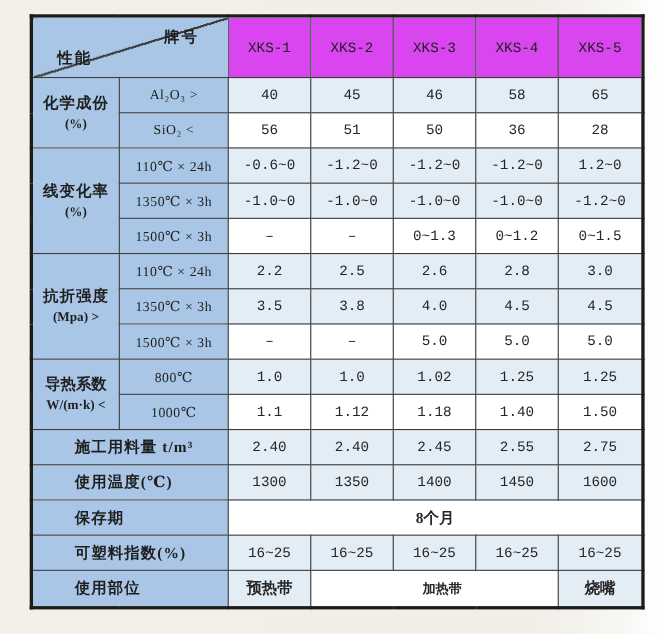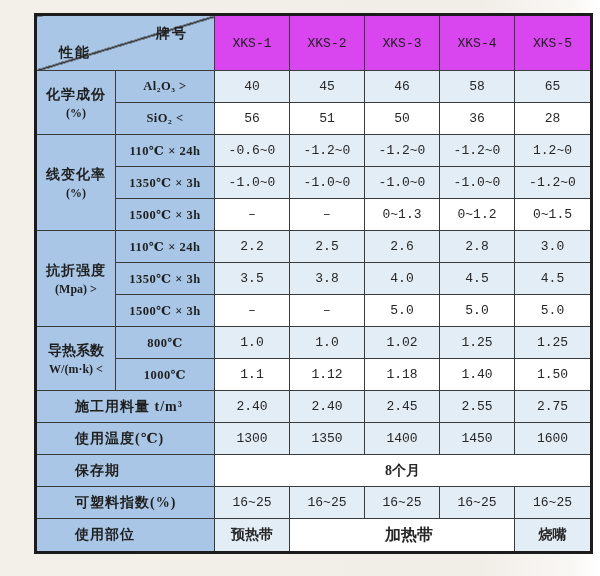--- a/index.html
+++ b/index.html
@@ -2,40 +2,40 @@
 <html><head>
 <meta charset="utf-8">
 <style>
   html,body{margin:0;padding:0;}
   body{
     width:600px;height:576px;position:relative;overflow:hidden;
     background:linear-gradient(90deg,#f3f0ea 0%,#f1eee8 80%,#f9f7f4 95%,#ffffff 100%);
     font-family:"Liberation Serif","DejaVu Serif",serif;
     color:#1f1f1f;
   }
-  .sheet{position:absolute;left:34px;top:13px;}
+  .sheet{position:absolute;left:27px;top:13px;}
   table{
     border-collapse:collapse;table-layout:fixed;width:556px;
     border:3px solid #1c1c1c;
     background:#e3edf6;
   }
   td{
     border:1.6px solid #3b3b3b;
     text-align:center;vertical-align:middle;
     padding:0 2px;overflow:hidden;
   }
   .lbl{background:#a9c6e6;}
   .val{
     background:#e3edf6;
     font-family:"Liberation Mono","DejaVu Sans Mono",monospace;
     font-size:13px;letter-spacing:0;color:#262626;
   }
   .val.lt{background:#ffffff;}
   .cn{font-size:14px;font-weight:700;letter-spacing:1px;}
-  .sub{font-size:12.5px;font-weight:700;letter-spacing:0.5px;margin-left:10px;}
+  .sub{font-size:12.5px;font-weight:400;letter-spacing:0.5px;margin-left:10px;}
   .unit{font-size:12px;font-weight:600;display:block;margin-top:2px;letter-spacing:0;}
   .left-lbl{text-align:left;padding-left:38px;}
   
   .corner{
     position:relative;height:54px;
     background-color:#a9c6e6;
     background-image:linear-gradient(to bottom right,
       transparent calc(50% - 1px), #3b3b3b calc(50% - 1px),
       #3b3b3b calc(50% + 1px), transparent calc(50% + 1px));
   }
@@ -199,18 +199,18 @@
     <td class="val">16~25</td>
     <td class="val">16~25</td>
     <td class="val">16~25</td>
     <td class="val">16~25</td>
     <td class="val">16~25</td>
   </tr>
 
   <tr style="height:34px">
     <td colspan="2" class="lbl cn left-lbl">使用部位</td>
     <td class="val" style="font-family:'Liberation Serif','DejaVu Serif',serif;font-size:14px;font-weight:600;">预热带</td>
-    <td colspan="3" class="val lt" style="font-family:'Liberation Serif','DejaVu Serif',serif;font-size:16px;font-weight:600;padding-left:16px;">加热带</td>
+    <td colspan="3" class="val lt" style="font-family:'Liberation Serif','DejaVu Serif',serif;font-size:12px;font-weight:600;padding-left:16px;">加热带</td>
     <td class="val" style="font-family:Liberation Mono, monospace;font-size:14px;font-weight:600;">烧嘴</td>
   </tr>
 </tbody>
     </table>
 </div>
 
 </body></html>

